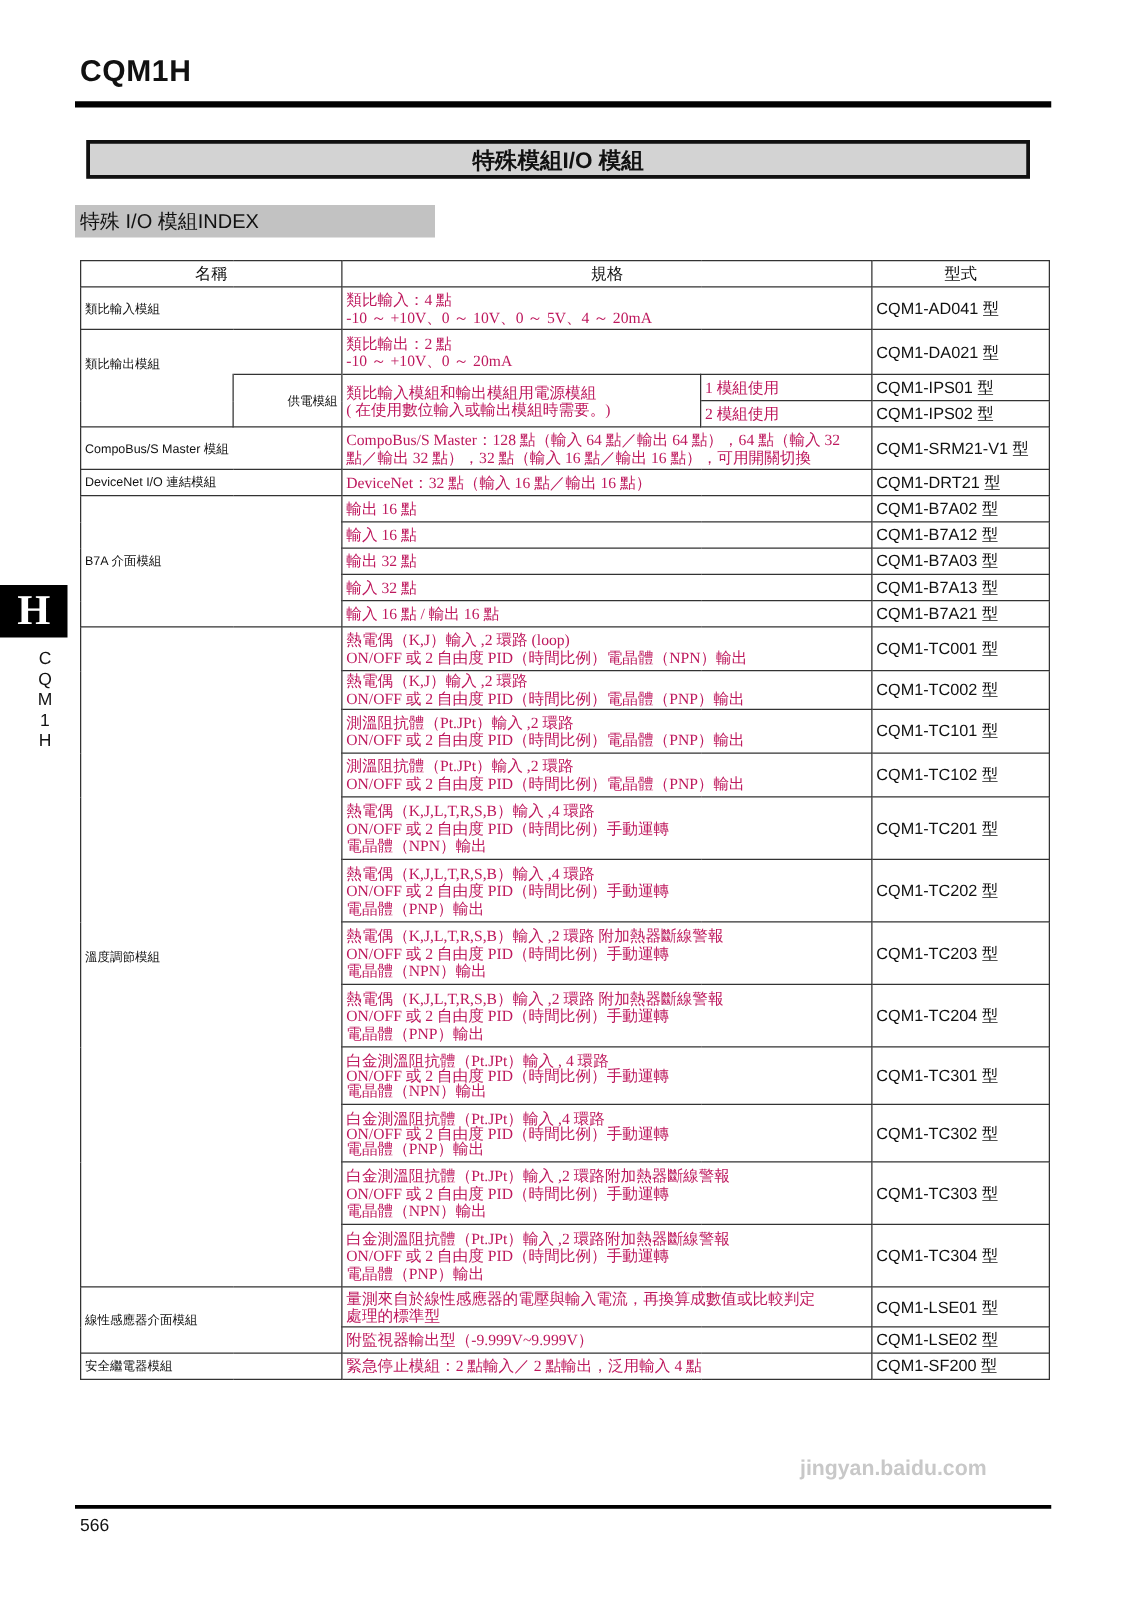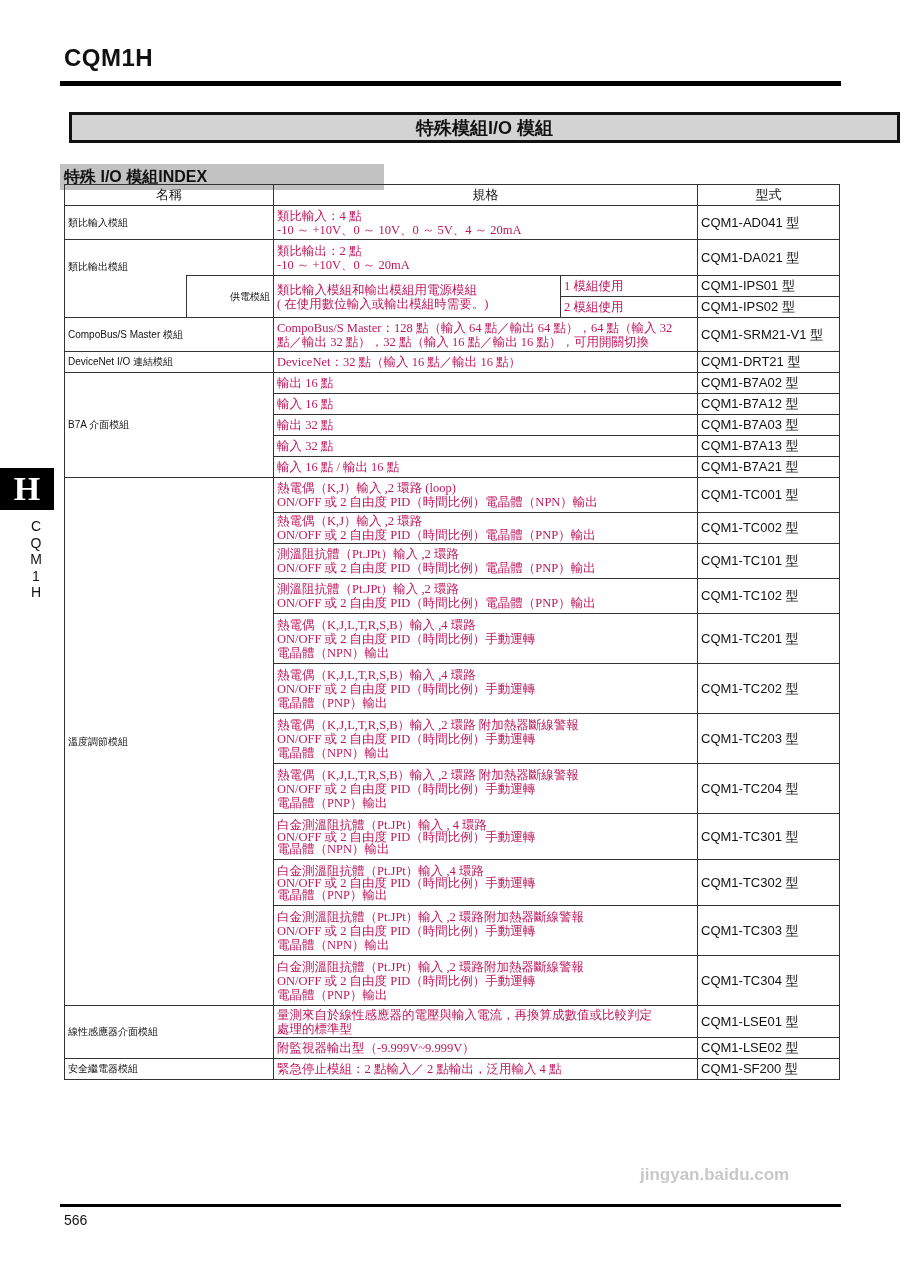--- a/index.html
+++ b/index.html
@@ -1,23 +1,23 @@
 <!DOCTYPE html>
 <html><head>
 <meta charset="utf-8">
 <style>
   html, body { margin: 0; padding: 0; background: #ffffff; }
   body { width: 904px; height: 1280px; position: relative; overflow: hidden; font-family: "Liberation Sans", "DejaVu Sans", sans-serif; color: #111; }
   .doc-title { position: absolute; left: 64px; top: 44px; font-size: 24px; font-weight: bold; letter-spacing: 0.5px; }
   .top-rule { position: absolute; left: 60px; top: 81px; width: 781px; height: 5px; background: #000; }
-  .section-banner { position: absolute; left: 69px; top: 112px; width: 831px; height: 31px; background: #d3d3d3; border: 3px solid #111; box-sizing: border-box; display: flex; align-items: center; justify-content: center; font-size: 18px; font-weight: bold; }
-  .sub-banner { position: absolute; left: 60px; top: 164px; width: 324px; height: 26px; background: #c2c2c2; display: flex; align-items: center; padding-left: 4px; box-sizing: border-box; font-size: 16px; font-weight: bold; }
+  .section-banner { position: absolute; left: 69px; top: 112px; width: 755px; height: 31px; background: #d3d3d3; border: 3px solid #111; box-sizing: border-box; display: flex; align-items: center; justify-content: center; font-size: 18px; font-weight: bold; }
+  .sub-banner { position: absolute; left: 60px; top: 164px; width: 288px; height: 26px; background: #c2c2c2; display: flex; align-items: center; padding-left: 4px; box-sizing: border-box; font-size: 16px; font-weight: normal; }
   .side-tab { position: absolute; left: 0; top: 468px; width: 54px; height: 42px; background: #000; color: #fff; font-family: "Liberation Serif", serif; font-size: 34px; font-weight: bold; display: flex; align-items: center; justify-content: center; }
   .side-letters { position: absolute; left: 28px; top: 518px; width: 16px; display: flex; flex-direction: column; align-items: center; font-size: 14px; line-height: 16.5px; }
-  table.idx { position: absolute; left: 64px; top: 184px; width: 775px; border-collapse: collapse; table-layout: fixed; font-size: 12.5px; }
+  table.idx { position: absolute; left: 64px; top: 208px; width: 775px; border-collapse: collapse; table-layout: fixed; font-size: 12.5px; }
   table.idx td, table.idx th { border: 1px solid #333; padding: 1px 3px; vertical-align: middle; }
   table.idx th { font-weight: normal; font-size: 13px; height: 18px; }
   .name { font-family: "Liberation Sans", sans-serif; font-size: 10px; }
   .spec { font-family: "Liberation Serif", "DejaVu Serif", serif; font-size: 12.5px; line-height: 14px; color: #be185d; }
   .model { font-family: "Liberation Sans", sans-serif; font-size: 13px; }
   .sublabel { text-align: right; }
   .bottom-rule { position: absolute; left: 60px; top: 1204px; width: 781px; height: 3px; background: #000; }
   .page-num { position: absolute; left: 64px; top: 1212px; font-size: 14px; }
   .watermark { position: absolute; left: 640px; top: 1165px; width: 210px; height: 80px; color: #c8c8c8; font-weight: bold; }
   .watermark .wm1 { font-size: 34px; letter-spacing: 2px; }

